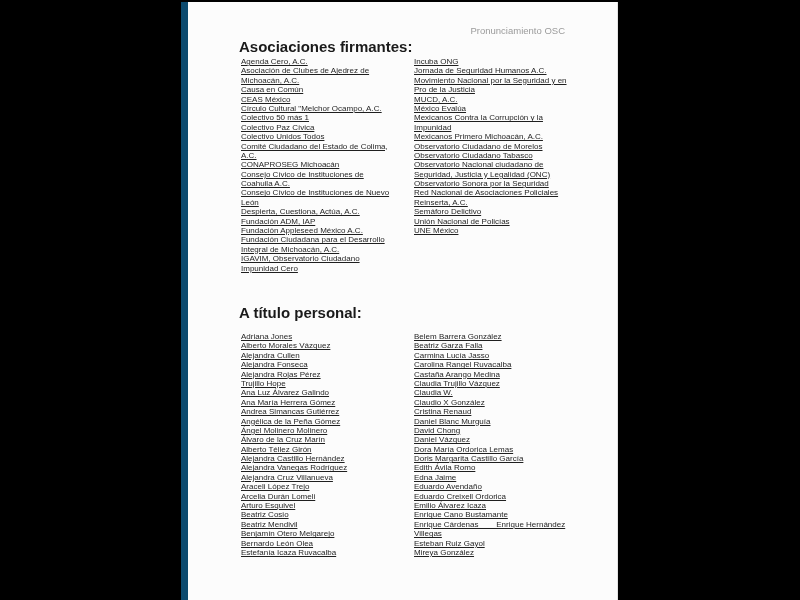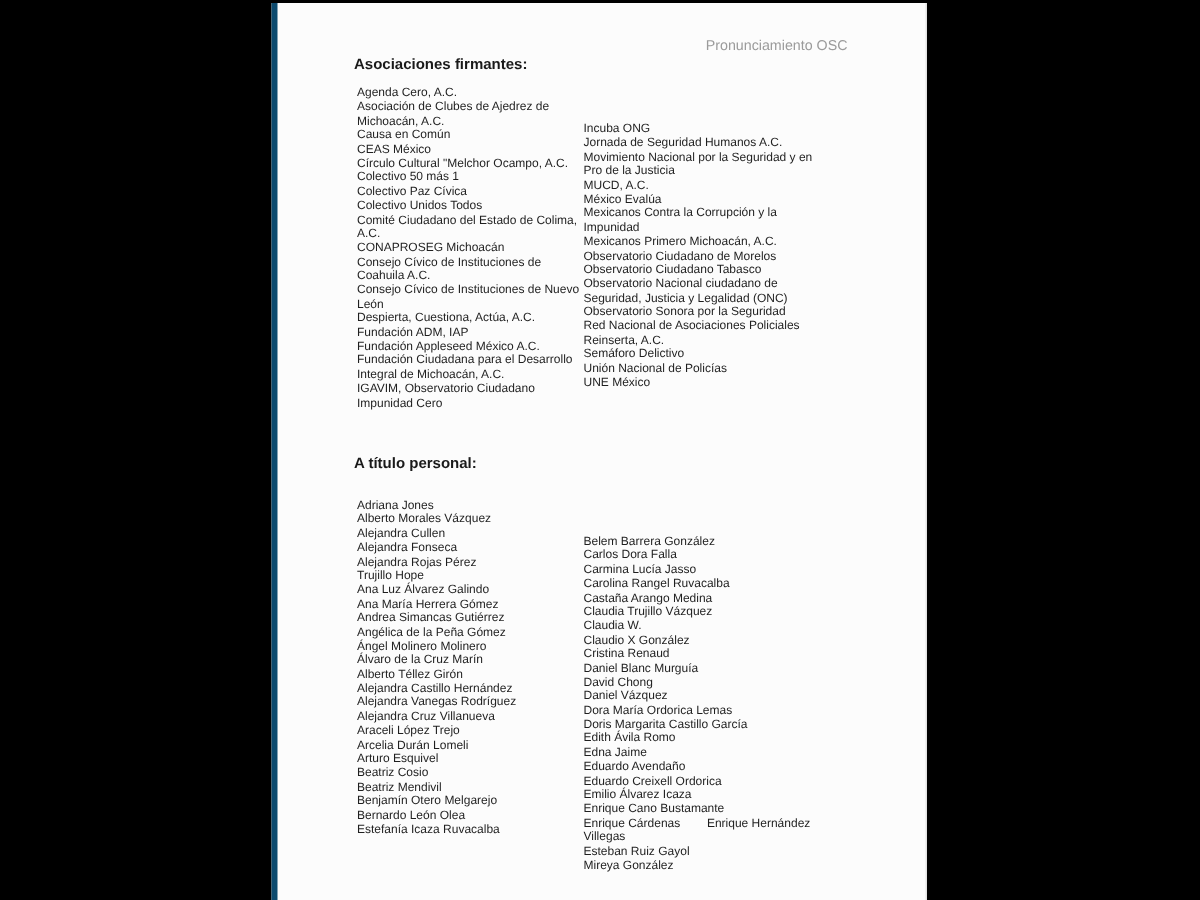--- a/index.html
+++ b/index.html
@@ -17,54 +17,55 @@
     height: 600px;
     background: #000000;
   }
   .page {
     position: absolute;
     left: 181px;
     top: 2px;
     width: 437px;
     height: 598px;
     background: #fcfcfc;
-    border-left: 4px solid #0c4a6e;
+    border-left: 7px solid #0c4a6e;
     border-right: 1px solid #e3e3e3;
     box-sizing: border-box;
     color: #1f1f1f;
   }
   .doc-header {
     position: absolute;
     top: 23px;
     right: 52px;
     font-size: 9.5px;
     color: #9b9b9b;
     white-space: nowrap;
   }
   .section-heading {
     position: absolute;
     left: 51px;
-    font-size: 10px;
+    font-size: 15px;
     font-weight: bold;
     color: #1a1a1a;
     white-space: nowrap;
   }
   .heading-1 { top: 36px; }
   .heading-2 { top: 302px; }
   .col {
     position: absolute;
     font-size: 8px;
     line-height: 9.4px;
     color: #1f1f1f;
+    text-decoration: underline;
   }
   .col .line { white-space: nowrap; height: 9.4px; }
   .s1 { top: 55px; }
   .s2 { top: 330px; }
   .col-left  { left: 53px;  width: 165px; }
-  .col-right { left: 204px; width: 190px; margin-top: 24px; }
+  .col-right { left: 226px; width: 190px; }
 </style>
 </head>
 <body>
 
 <div class="canvas">
   <div class="page">
 
     <div class="doc-header">Pronunciamiento OSC</div>
 
     <div class="section-heading heading-1">Asociaciones firmantes:</div>
@@ -141,21 +142,21 @@
         <div class="line">Arturo Esquivel</div>
         <div class="line">Beatriz Cosio</div>
         <div class="line">Beatriz Mendivil</div>
         <div class="line">Benjamín Otero Melgarejo</div>
         <div class="line">Bernardo León Olea</div>
         <div class="line">Estefanía Icaza Ruvacalba</div>
       </div>
 
     <div class="col s2 col-right">
         <div class="line">Belem Barrera González</div>
-        <div class="line">Carlos Dora Falla</div>
+        <div class="line">Beatriz Garza Falla</div>
         <div class="line">Carmina Lucía Jasso</div>
         <div class="line">Carolina Rangel Ruvacalba</div>
         <div class="line">Castaña Arango Medina</div>
         <div class="line">Claudia Trujillo Vázquez</div>
         <div class="line">Claudia W.</div>
         <div class="line">Claudio X González</div>
         <div class="line">Cristina Renaud</div>
         <div class="line">Daniel Blanc Murguía</div>
         <div class="line">David Chong</div>
         <div class="line">Daniel Vázquez</div>

